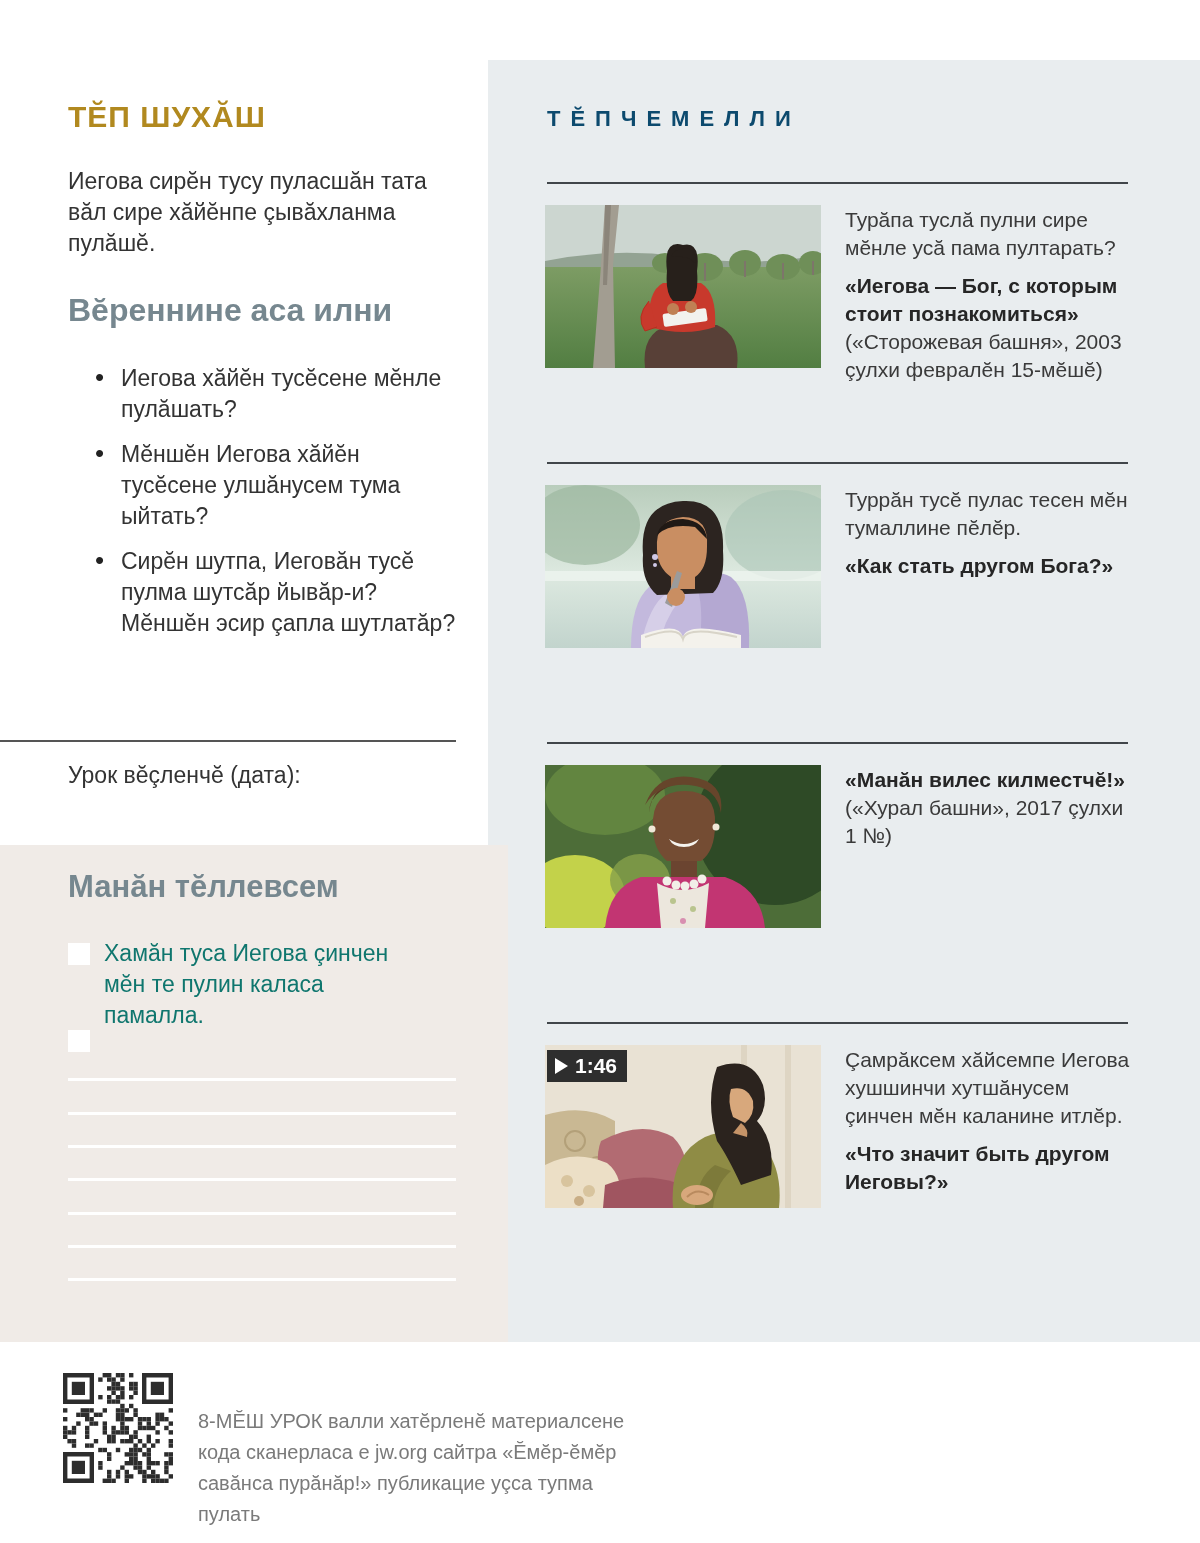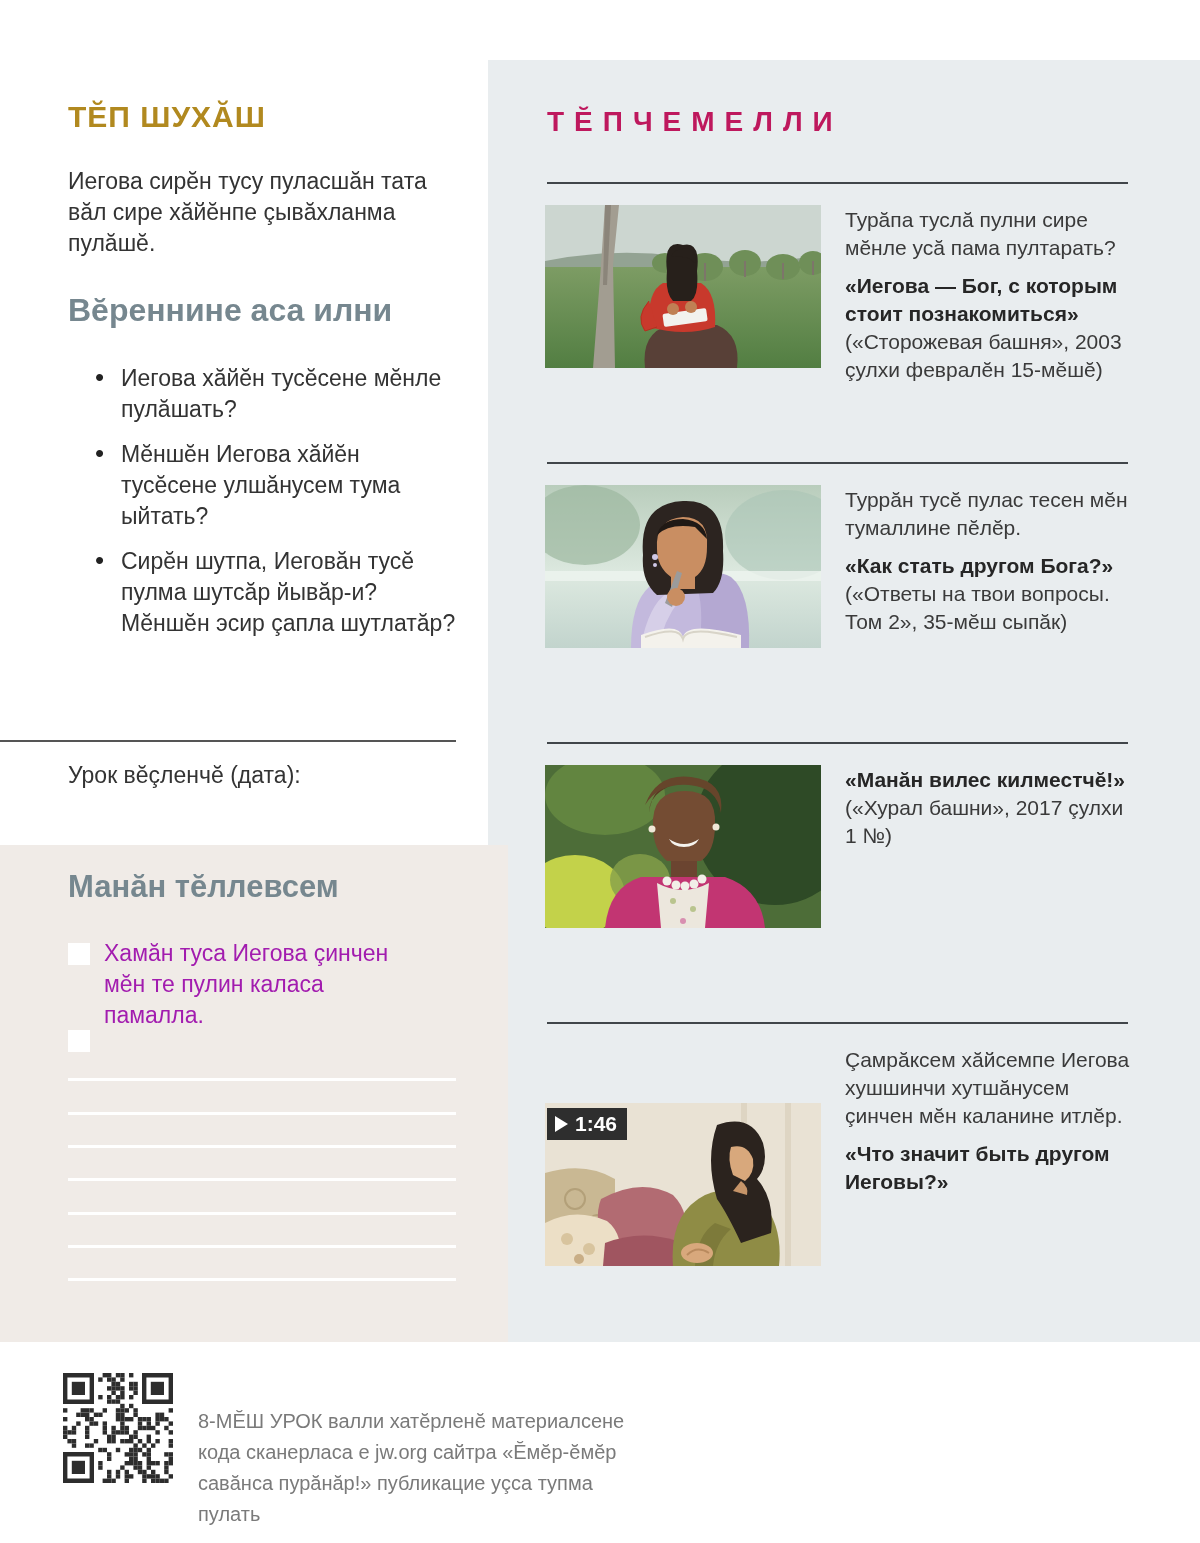--- a/index.html
+++ b/index.html
@@ -45,51 +45,51 @@
   .goals-heading {
     position:absolute; left:68px; top:24px; font-size:31px; font-weight:bold; color:#76878f;
   }
   .goal-row { position:absolute; left:68px; width:360px; }
   .goal-row-1 { top:93px; }
   .goal-row-2 { top:180px; }
   .goal-checkbox {
     position:absolute; left:0; top:5px; width:22px; height:22px; background:#ffffff;
   }
   .goal-label {
-    display:block; margin-left:36px; font-size:23px; line-height:31px; color:#a21caf;
+    display:block; margin-left:36px; font-size:23px; line-height:31px; color:#0f766e;
   }
   .goal-line {
     position:absolute; left:68px; width:388px; height:3px; background:#ffffff;
   }
   
   .right-panel {
     position:absolute; left:488px; top:60px; width:712px; height:1282px; background:#e9edef;
   }
   .explore-heading {
     position:absolute; left:59px; top:46px;
-    font-size:28px; font-weight:bold; letter-spacing:10px; color:#be185d; white-space:nowrap;
+    font-size:22px; font-weight:bold; letter-spacing:10px; color:#0c4a6e; white-space:nowrap;
   }
   .section-rule {
     position:absolute; left:59px; width:581px; height:2px; background:#41464a; border:0;
   }
   .section-photo {
     position:absolute; left:57px; width:276px; height:163px; overflow:hidden; background:#cccccc;
   }
   .section-photo svg { display:block; width:276px; height:163px; }
   .section-text {
     position:absolute; left:357px; width:290px;
     font-size:21px; line-height:28px; color:#3a3a3a;
   }
   .section-text p { margin-bottom:10px; }
   .section-text .pub-title { font-weight:bold; color:#262626; margin-bottom:0; }
   .section-text .pub-source { color:#3a3a3a; }
   .rule-1 { top:122px; } .photo-1 { top:145px; } .text-1 { top:146px; }
   .rule-2 { top:402px; } .photo-2 { top:425px; } .text-2 { top:426px; }
   .rule-3 { top:682px; } .photo-3 { top:705px; } .text-3 { top:706px; }
-  .rule-4 { top:962px; } .photo-4 { top:1043px; } .text-4 { top:986px; }
+  .rule-4 { top:962px; } .photo-4 { top:985px; } .text-4 { top:986px; }
   .video-badge {
     position:absolute; left:2px; top:5px; height:32px; padding:0 10px 0 8px;
     background:#2e2e2e; display:flex; align-items:center; gap:7px;
   }
   .play-triangle {
     width:0; height:0; border-left:13px solid #ffffff;
     border-top:8px solid transparent; border-bottom:8px solid transparent;
   }
   .video-duration { color:#ffffff; font-size:21px; font-weight:bold; line-height:32px; }
   
@@ -176,21 +176,20 @@
         <rect x="126" y="92" width="24" height="12" fill="#c98e62"></rect>
         <path d="M120 118 L132 86 L137 88 L127 122 Z" fill="#9b9b9b"></path>
         <circle cx="131" cy="112" r="9" fill="#c98e62"></circle>
         <path d="M96 150 Q134 136 138 152 Q142 136 196 150 L196 163 L96 163 Z" fill="#f4f2ec"></path>
         <path d="M100 152 Q134 140 138 154 Q142 140 192 152" fill="none" stroke="#d8d4c8" stroke-width="2"></path>
       </svg>
     </div>
     <div class="section-text text-2">
       <p>Туррăн тусĕ пулас тесен мĕн тумаллине пĕлĕр.</p>
       <p class="pub-title">«Как стать другом Бога?»</p>
-      <p class="pub-source">(«Ответы на твои вопросы. Том 2», 35-мĕш сыпăк)</p>
     </div>
 
     <hr class="section-rule rule-3">
     <div class="section-photo photo-3">
       <svg viewBox="0 0 276 163">
         <rect width="276" height="163" fill="#4d6d38"></rect>
         <ellipse cx="230" cy="60" rx="80" ry="80" fill="#2e4a26"></ellipse>
         <ellipse cx="60" cy="30" rx="60" ry="40" fill="#628540"></ellipse>
         <ellipse cx="30" cy="130" rx="50" ry="40" fill="#c3d24a"></ellipse>
         <ellipse cx="95" cy="115" rx="30" ry="26" fill="#86a04a" opacity="0.8"></ellipse>

